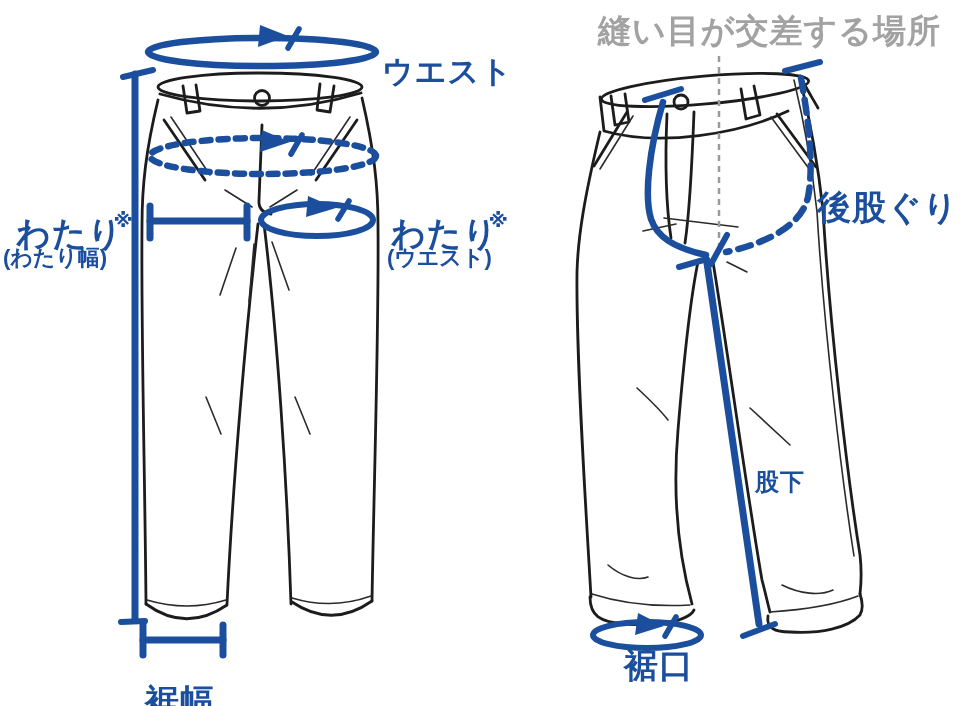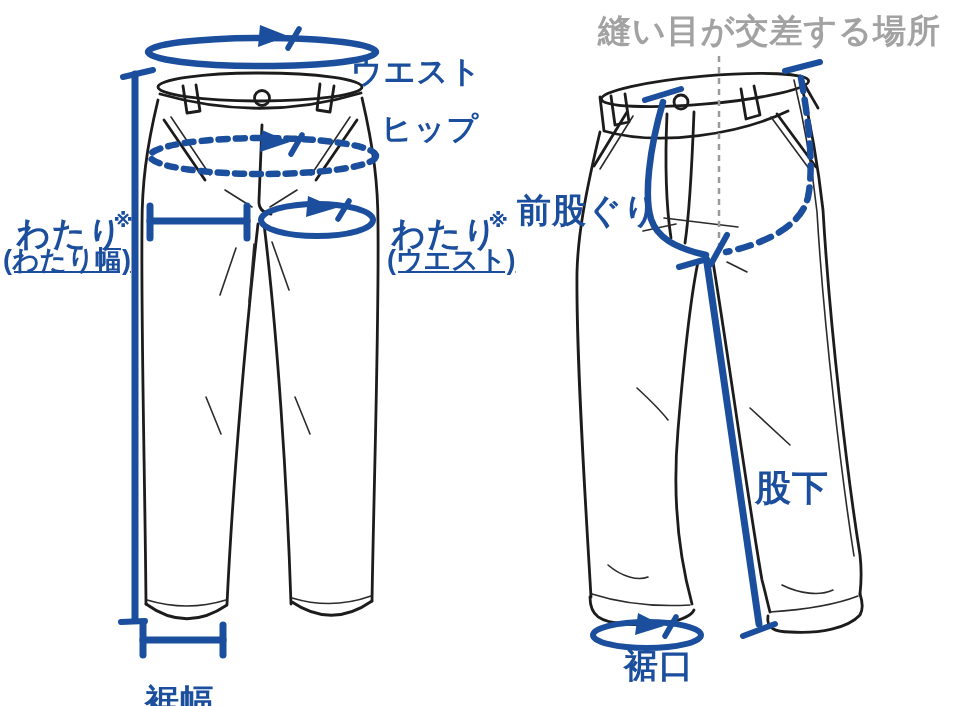--- a/index.html
+++ b/index.html
@@ -23,22 +23,22 @@
   .grayline{fill:none;stroke:var(--gray_line,#9b9b9b);stroke-width:2.5;stroke-dasharray:6 5;}
   
   .label{
     position:absolute;color:var(--accent,#1b4f9e);font-weight:bold;
     white-space:nowrap;line-height:1;letter-spacing:1px;text-align:center;
   }
   .label.gray{color:var(--gray_text,#a2a2a2);}
   .fs31{font-size:31px;}
   .fs33{font-size:33px;}
   .fs34{font-size:34px;}
-  .fs36{font-size:36px;}
-  .fs22{font-size:27px;letter-spacing:0;text-decoration:underline;}
+  .fs36{font-size:24px;}
+  .fs22{font-size:22px;letter-spacing:0;}
   .supmark{font-size:20px;vertical-align:18px;margin-left:-10px;}
 </style>
 </head>
 <body>
 
 <div id="stage">
 
   <svg id="drawing" width="960" height="706" viewBox="0 0 960 706">
 
     <g class="ink">
@@ -165,38 +165,37 @@
       <path class="w6" d="M679,267 L707,259"></path>
       <path class="w6" d="M743,636 L775,624"></path>
     </g>
     <g class="blue">
       <ellipse class="w6" cx="647" cy="635" rx="54" ry="13"></ellipse>
       <polygon class="bluefill" points="638,613 635,635 664,626"></polygon>
       <path class="w5" d="M676,617 L665,636"></path>
     </g>
   </svg>
 
-  <div class="label fs31" style="left:351px;top:56px">ウエスト</div>
-
-  <div class="label fs31" style="left:381px;top:113px">ヒップ</div>
+  <div class="label fs31" style="left:382px;top:56px">ウエスト</div>
+
 
   <div class="label fs34" style="left:16px;top:210px">
     <span>わたり</span><span class="supmark">※</span>
   </div>
   <div class="label fs22" style="left:3px;top:247px">(わたり幅)</div>
 
   <div class="label fs34" style="left:391px;top:210px">
     <span>わたり</span><span class="supmark">※</span>
   </div>
   <div class="label fs22" style="left:387px;top:247px">(ウエスト)</div>
 
   <div class="label fs34" style="left:145px;top:684px">裾幅</div>
 
   <div class="label gray fs33" style="left:598px;top:14px">縫い目が交差する場所</div>
 
-  <div class="label fs34" style="left:517px;top:193px">前股ぐり</div>
-
+
+  <div class="label fs34" style="left:817px;top:190px">後股ぐり</div>
 
   <div class="label fs36" style="left:755px;top:470px">股下</div>
 
   <div class="label fs34" style="left:624px;top:648px">裾口</div>
 
 </div>
 
 </body></html>

